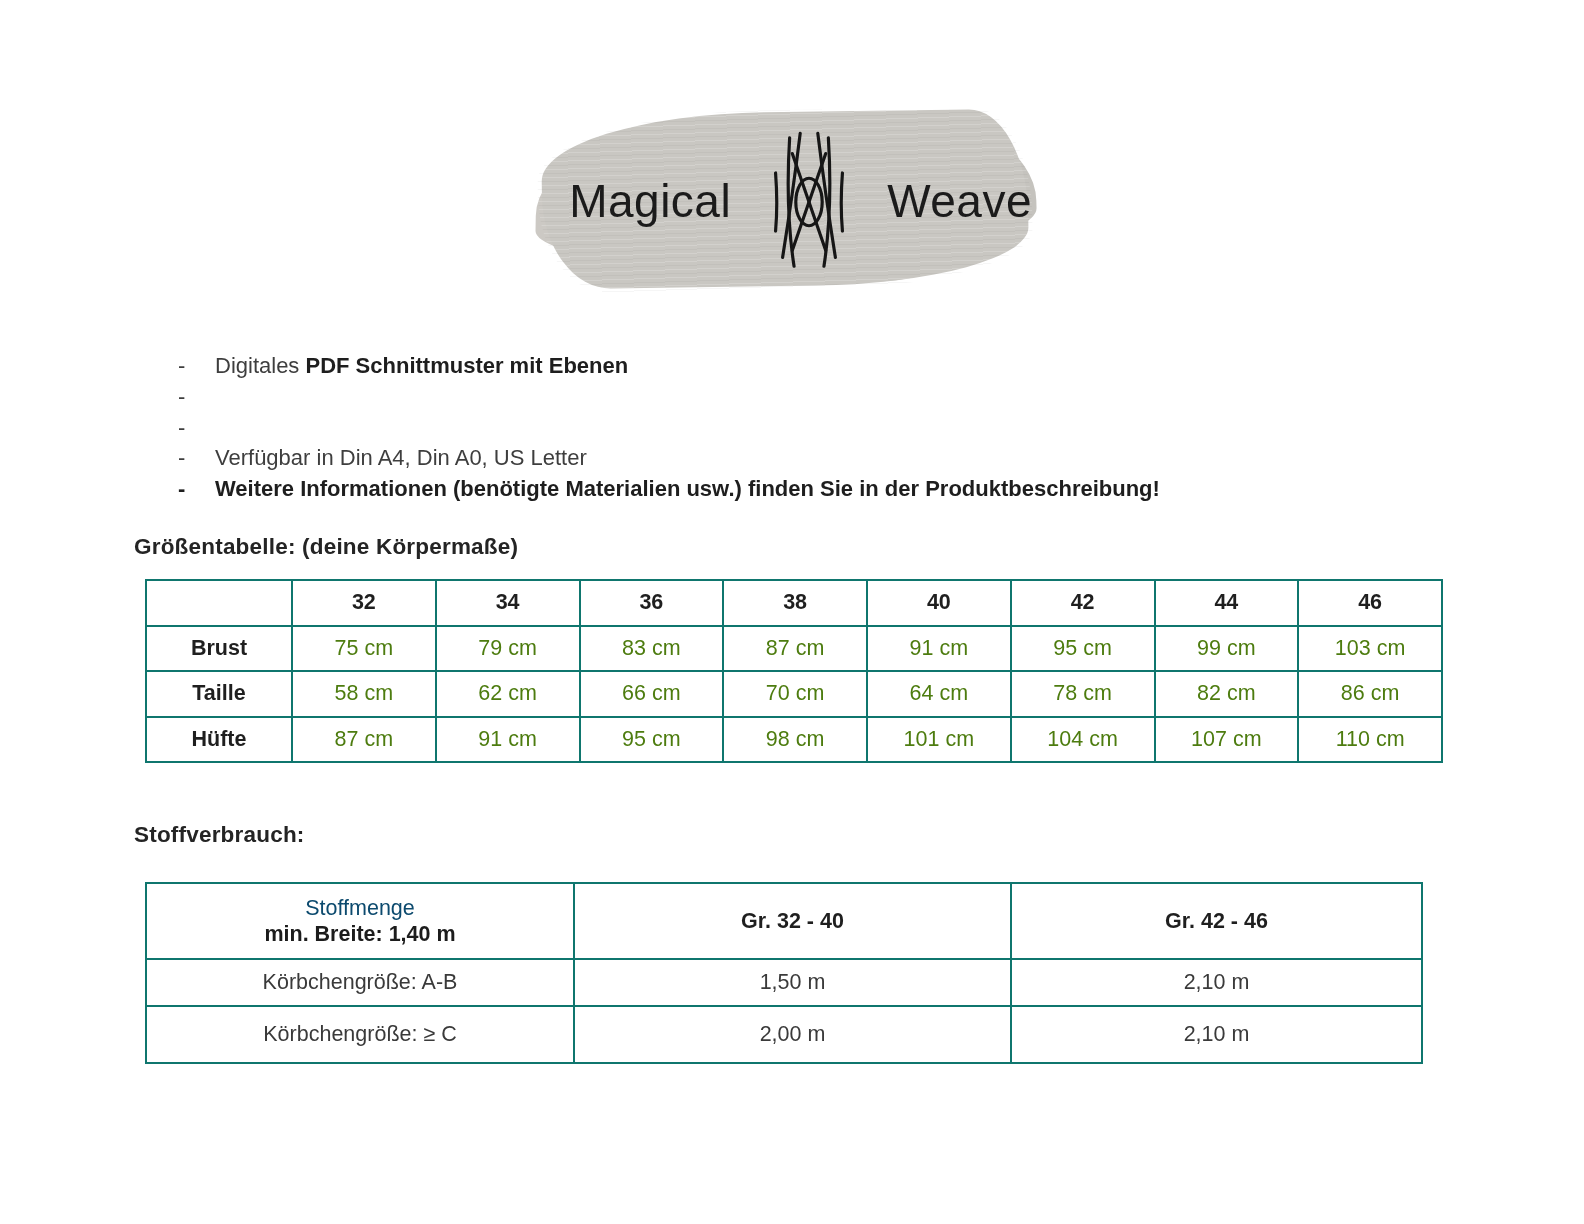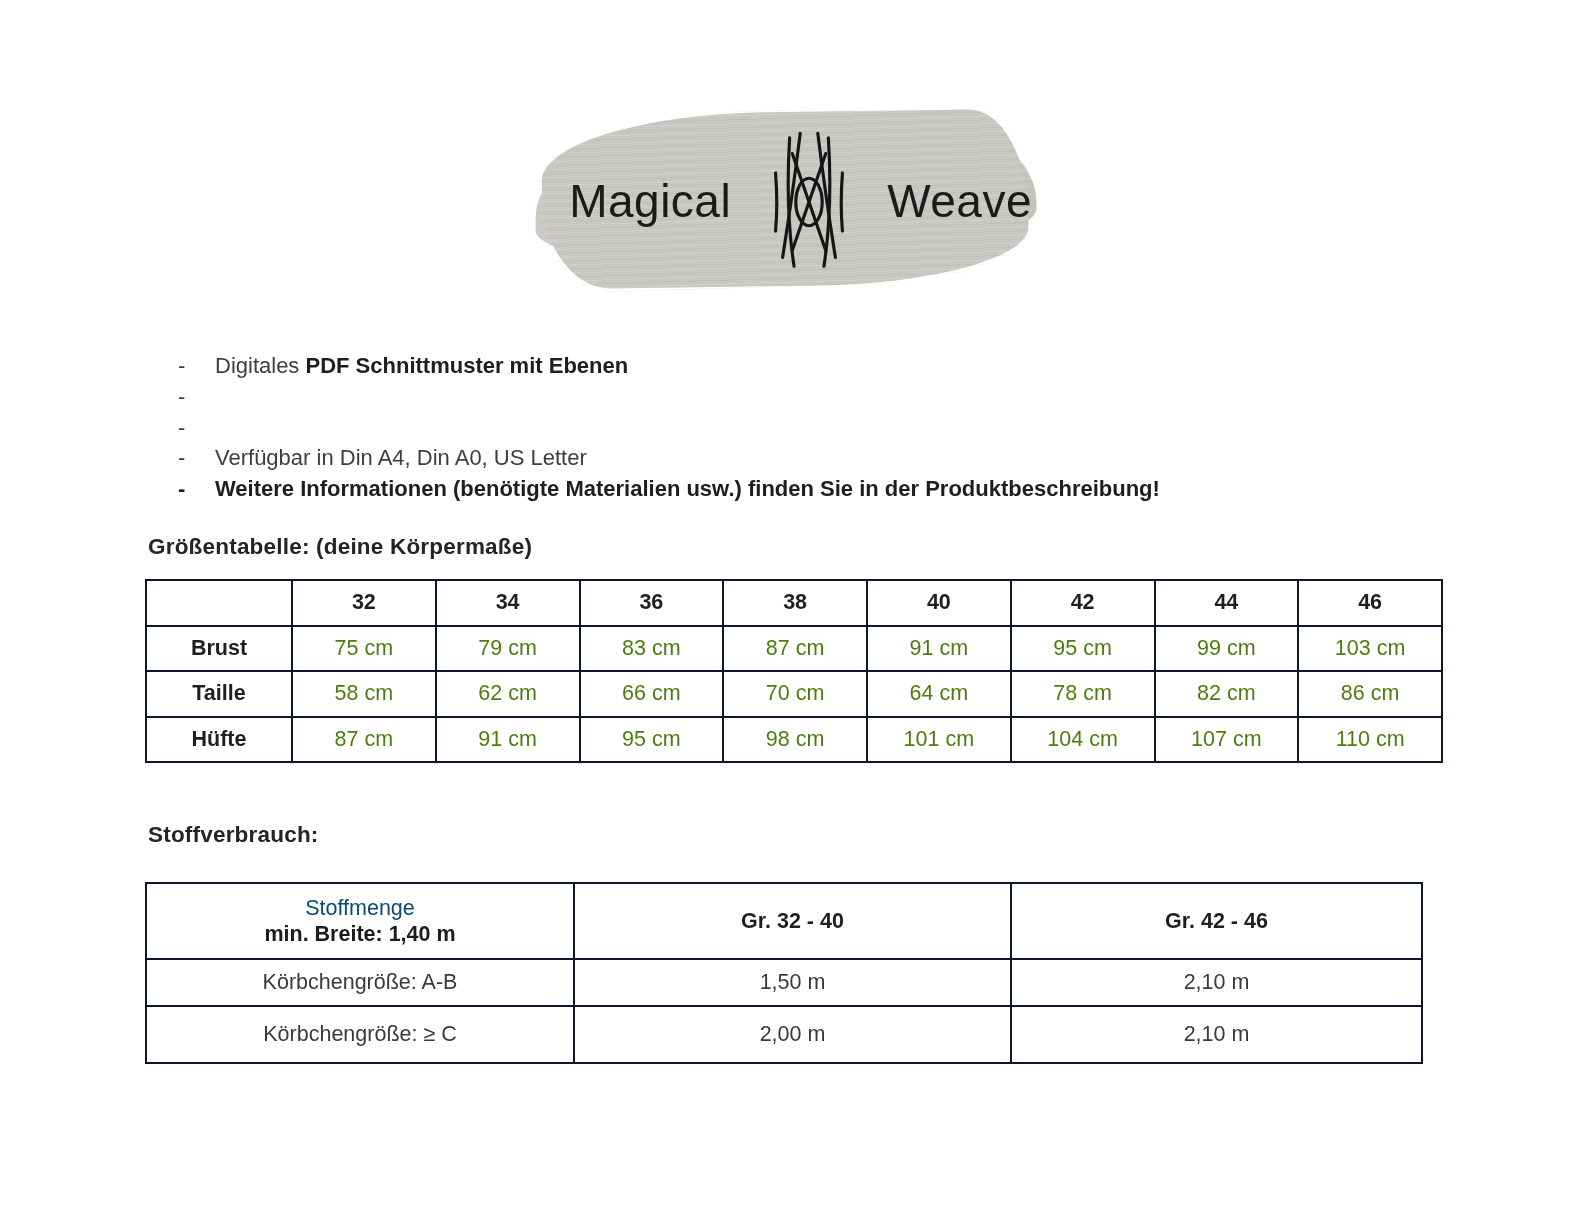--- a/index.html
+++ b/index.html
@@ -63,29 +63,29 @@
   .feature {
     display: flex; align-items: baseline;
     font-size: 22px; line-height: 30.8px; color: #3e3e3e;
   }
   .feature .dash { width: 37px; flex: none; }
   .feature b, .feature .b { font-weight: 700; color: #1e1e1e; }
   .feature.strong .dash { font-weight: 700; color: #1e1e1e; }
 
   
   .sec-heading {
-    position: absolute; left: 148px; margin: 0;
+    position: absolute; left: 134px; margin: 0;
     font-size: 22.5px; font-weight: 700; color: #242424; letter-spacing: 0.2px;
   }
   #h-sizes  { top: 534px; }
   #h-fabric { top: 822px; }
 
   
   table { border-collapse: collapse; table-layout: fixed; position: absolute; background: #fff; }
-  th, td { border: 2px solid #0f172a; text-align: center; vertical-align: middle; padding: 0 4px; }
+  th, td { border: 2px solid #0f766e; text-align: center; vertical-align: middle; padding: 0 4px; }
 
   .sizes { left: 145px; top: 579px; width: 1298px; }
   .sizes col.label-col { width: 146px; }
   .sizes th, .sizes td { height: 45.5px; font-size: 21.5px; }
   .sizes th { font-weight: 700; color: #1f1f1f; }
   .sizes td { font-weight: 400; color: #4d7c0f; }
 
   .fabric { left: 145px; top: 882px; width: 1276px; }
   .fabric col.f-col1 { width: 428px; }
   .fabric col.f-col2 { width: 437px; }

